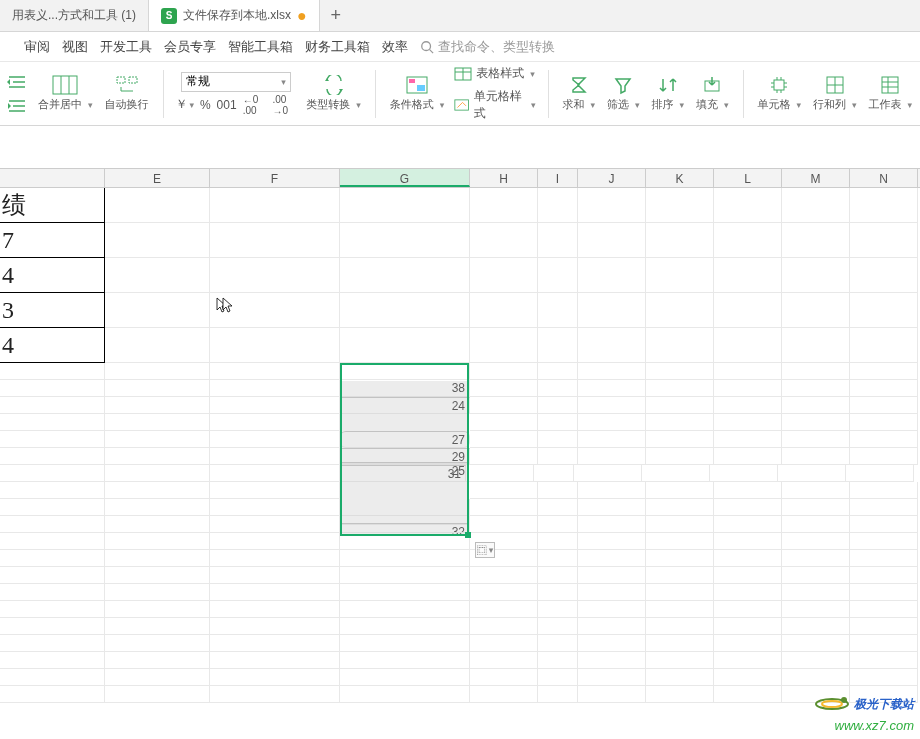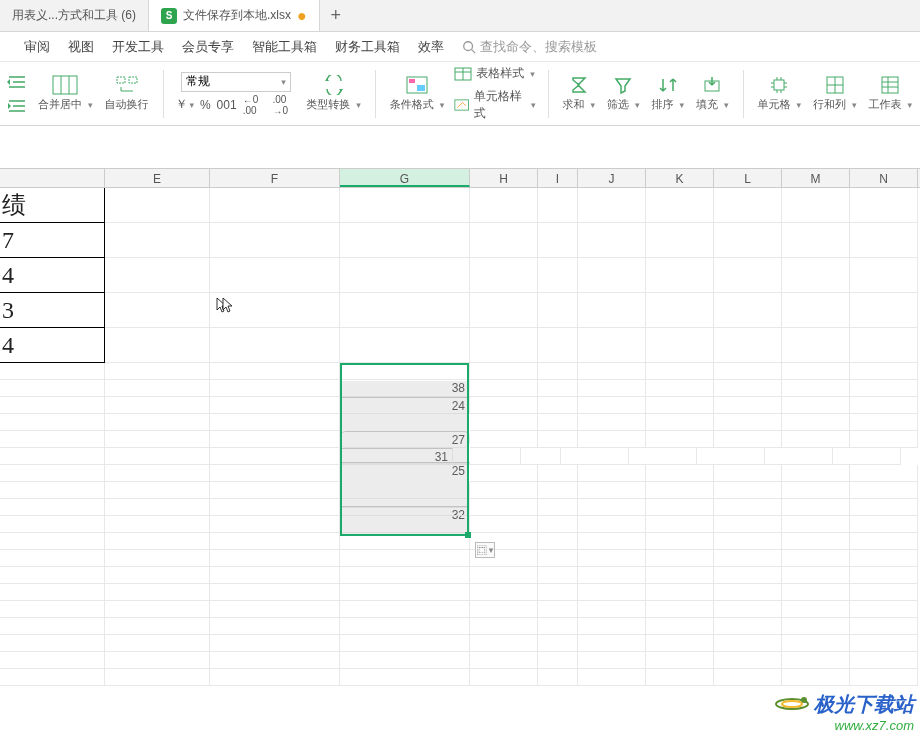--- a/index.html
+++ b/index.html
@@ -7,21 +7,21 @@
 
   
   .tabs { height: 32px; background: #f2f2f2; border-bottom: 1px solid #d6d6d6; display: flex; align-items: stretch; }
   .tab { display: flex; align-items: center; padding: 0 12px; font-size: 12px; color: #555; border-right: 1px solid #d6d6d6; min-width: 120px; position: relative; }
   .tab.active { background: #fff; }
   .tab .tab-icon { width: 16px; height: 16px; background: #2ea44f; border-radius: 3px; margin-right: 6px; display: flex; align-items: center; justify-content: center; color: #fff; font-size: 10px; font-weight: bold; }
   .tab .dirty { color: #f0a020; margin-left: 6px; font-size: 16px; }
   .tab-add { width: 32px; display: flex; align-items: center; justify-content: center; color: #666; font-size: 18px; }
 
   
-  .menu { height: 30px; display: flex; align-items: center; padding-left: 24px; gap: 18px; font-size: 13px; color: #444; border-bottom: 1px solid #e8e8e8; }
+  .menu { height: 30px; display: flex; align-items: center; padding-left: 24px; gap: 12px; font-size: 13px; color: #444; border-bottom: 1px solid #e8e8e8; }
   .menu-item { cursor: default; }
   .search-box { display: flex; align-items: center; gap: 4px; color: #999; }
   .search-icon { width: 14px; height: 14px; }
 
   
   .ribbon { height: 64px; border-bottom: 1px solid #d6d6d6; display: flex; align-items: center; padding: 0 6px; gap: 8px; }
   .group { display: flex; flex-direction: column; align-items: center; gap: 2px; font-size: 11px; color: #555; padding: 0 2px; }
   .group-label { font-size: 11px; color: #555; white-space: nowrap; }
   .vsep { width: 1px; height: 48px; background: #e0e0e0; margin: 0 4px; }
   .btn-icon { width: 22px; height: 22px; display: flex; align-items: center; justify-content: center; }
@@ -47,31 +47,31 @@
   .sel-fill { position: absolute; background: rgba(200,200,200,0.35); pointer-events: none; }
 
   .cursor-indicator { position: absolute; font-size: 14px; color: #333; pointer-events: none; }
 
   .autofill-btn { position: absolute; width: 20px; height: 16px; border: 1px solid #bbb; background: #fafafa; font-size: 10px; display: flex; align-items: center; justify-content: center; }
 
   
   .watermark { position: absolute; right: 6px; bottom: 6px; text-align: right; }
   .wm-badge { display: inline-flex; align-items: center; gap: 4px; }
   .wm-logo { width: 36px; height: 20px; }
-  .wm-text { font-size: 20px; color: #2a62c9; font-weight: bold; font-style: italic; }
+  .wm-text { font-size: 12px; color: #2a62c9; font-weight: bold; font-style: italic; }
   .wm-url { font-size: 13px; color: #2fae3f; font-style: italic; }
 
   svg { display: block; }
 </style>
 </head>
 <body>
 
 <div class="tabs">
   <div class="tab">
-    <span>用表义...方式和工具 (6)</span>
+    <span>用表义...方式和工具 (1)</span>
   </div>
   <div class="tab active">
     <span class="tab-icon">S</span>
     <span>文件保存到本地.xlsx</span>
     <span class="dirty">●</span>
   </div>
   <div class="tab-add">
     <span>+</span>
   </div>
 </div>
@@ -82,21 +82,21 @@
   <span class="menu-item">开发工具</span>
   <span class="menu-item">会员专享</span>
   <span class="menu-item">智能工具箱</span>
   <span class="menu-item">财务工具箱</span>
   <span class="menu-item">效率</span>
   <div class="search-box">
     <svg class="search-icon" viewBox="0 0 16 16">
         <circle cx="7" cy="7" r="5" stroke="#999" stroke-width="1.5" fill="none"></circle>
         <line x1="11" y1="11" x2="15" y2="15" stroke="#999" stroke-width="1.5"></line>
       </svg>
-    <span>查找命令、搜索模板</span>
+    <span>查找命令、类型转换</span>
   </div>
 </div>
 
 <div class="ribbon">
 
   <div class="stack">
     <div class="btn-icon">
       <svg width="20" height="14" viewBox="0 0 20 14">
           <path d="M2 2h16M6 7h12M2 12h16" stroke="#4a6" stroke-width="1.5"></path>
           <path d="M0 7l3-3v6z" fill="#4a6"></path>
@@ -417,21 +417,34 @@
         <div class="cell" style="width: 68px;"></div>
         <div class="cell" style="width: 68px;"></div>
         <div class="cell" style="width: 68px;"></div>
         <div class="cell" style="width: 68px;"></div>
         <div class="cell" style="width: 68px;"></div>
       </div>
       <div class="row">
         <div class="cell" style="width: 105px; border-right: 1px solid rgb(232, 232, 232);"></div>
         <div class="cell" style="width: 105px;"></div>
         <div class="cell" style="width: 130px;"></div>
-        <div class="cell" style="width: 113px; border-top: 1px solid rgb(191, 191, 191);">31</div>
+        <div class="cell" style="width: 130px; border-top: 1px solid rgb(191, 191, 191);">29</div>
+        <div class="cell" style="width: 68px;"></div>
+        <div class="cell" style="width: 40px;"></div>
+        <div class="cell" style="width: 68px;"></div>
+        <div class="cell" style="width: 68px;"></div>
+        <div class="cell" style="width: 68px;"></div>
+        <div class="cell" style="width: 68px;"></div>
+        <div class="cell" style="width: 68px;"></div>
+      </div>
+      <div class="row">
+        <div class="cell" style="width: 105px; border-right: 1px solid rgb(232, 232, 232);"></div>
+        <div class="cell" style="width: 105px;"></div>
+        <div class="cell" style="width: 130px;"></div>
+        <div class="cell" style="width: 126px; border-top: 1px solid rgb(191, 191, 191);">31</div>
         <div class="cell" style="width: 68px;"></div>
         <div class="cell" style="width: 40px;"></div>
         <div class="cell" style="width: 68px;"></div>
         <div class="cell" style="width: 68px;"></div>
         <div class="cell" style="width: 68px;"></div>
         <div class="cell" style="width: 68px;"></div>
         <div class="cell" style="width: 68px;"></div>
       </div>
       <div class="row">
         <div class="cell" style="width: 105px; border-right: 1px solid rgb(232, 232, 232);"></div>

